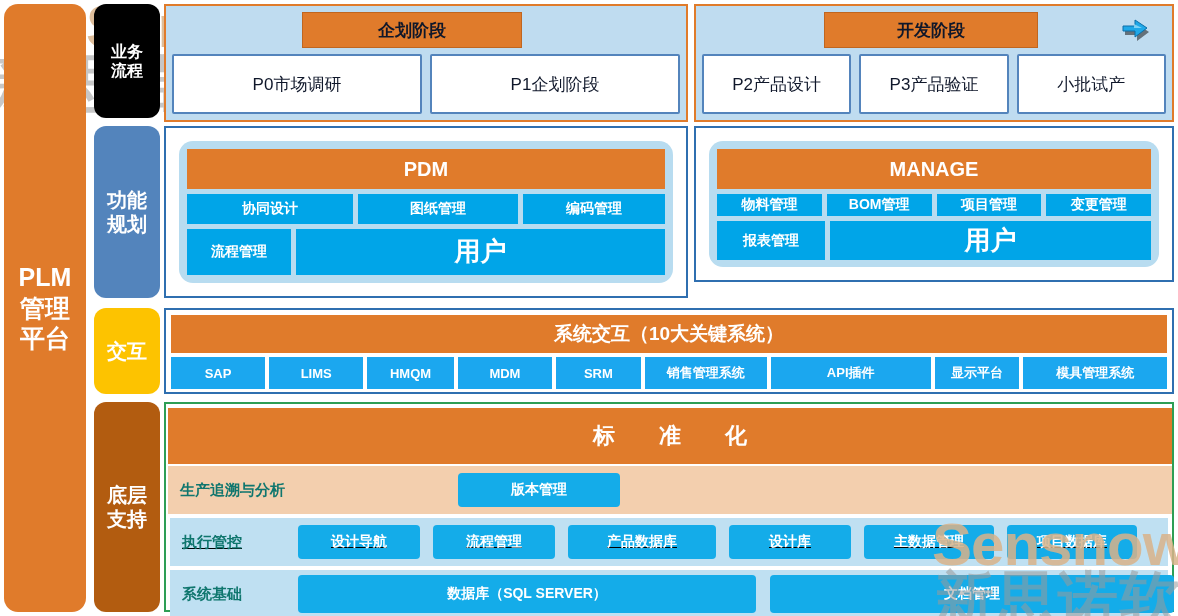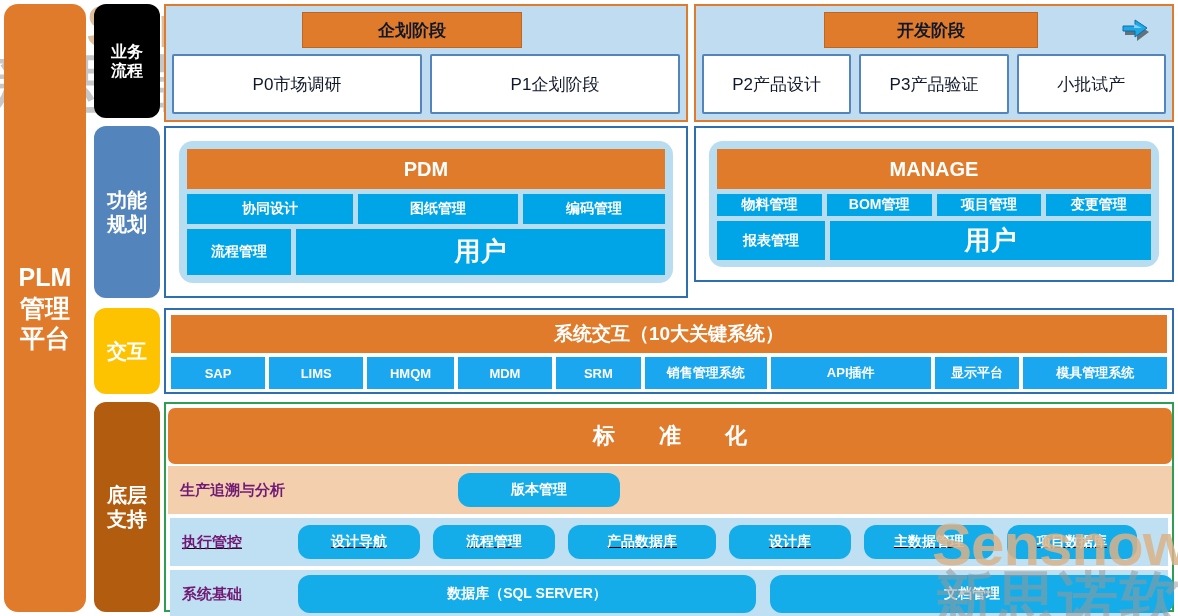--- a/index.html
+++ b/index.html
@@ -89,33 +89,33 @@
   .ix-chip{
     background:#1ba7ef;color:#fff;font-weight:bold;font-size:13px;
     display:flex;align-items:center;justify-content:center;text-align:center;
     box-sizing:border-box;padding:0 4px;white-space:nowrap;
   }
 
   
   .bs{left:164px;top:402px;width:1010px;height:210px;border:2px solid #2e9e55;background:#ffffff;box-sizing:border-box;padding:4px;}
   .std-hdr{
     height:56px;width:1004px;margin-left:-2px;background:#e07b2b;color:#fff;font-weight:bold;font-size:22px;
-    display:flex;align-items:center;justify-content:center;letter-spacing:44px;text-indent:44px;border-radius:7px;
+    display:flex;align-items:center;justify-content:center;letter-spacing:44px;text-indent:44px;
   }
   .bs-row{display:flex;align-items:center;box-sizing:border-box;}
   .bs-row-trace{height:48px;background:#f3cfae;margin-top:2px;width:1004px;margin-left:-2px;}
   .bs-row-exec {height:48px;background:#bfe0f2;margin-top:4px;text-decoration:underline;}
   .bs-row-sys  {height:48px;background:#bfe0f2;margin-top:4px;}
   .bs-label{
-    width:128px;flex:0 0 128px;color:#701a75;font-weight:bold;font-size:15px;
+    width:128px;flex:0 0 128px;color:#0f766e;font-weight:bold;font-size:15px;
     padding-left:12px;box-sizing:border-box;
   }
   .bs-items{display:flex;align-items:center;gap:12px;flex:1 1 auto;padding-right:8px;}
   .bs-chip{
-    background:#14ace9;color:#fff;font-weight:bold;font-size:14px;border-radius:12px;
+    background:#14ace9;color:#fff;font-weight:bold;font-size:14px;border-radius:4px;
     height:34px;display:flex;align-items:center;justify-content:center;
     padding:0 10px;box-sizing:border-box;white-space:nowrap;
   }
 </style>
 </head>
 <body>
 
 <div id="root">
 
   <div class="wm wm-en wm-tl-en">Sensnow</div>

